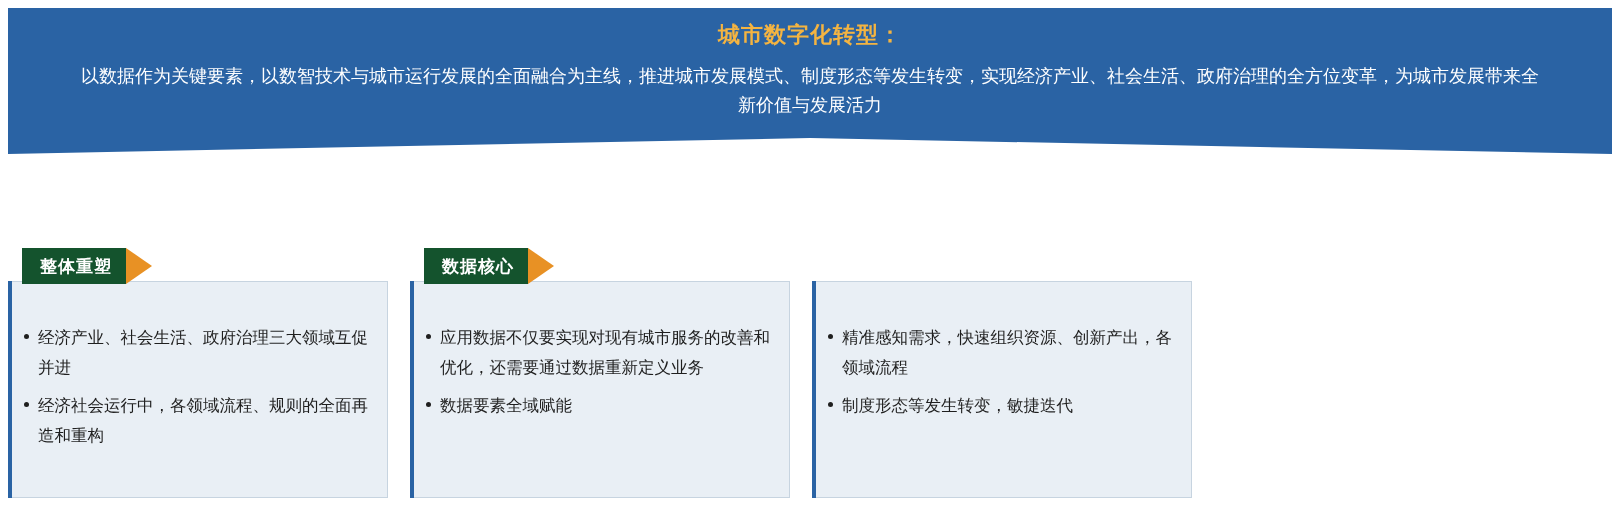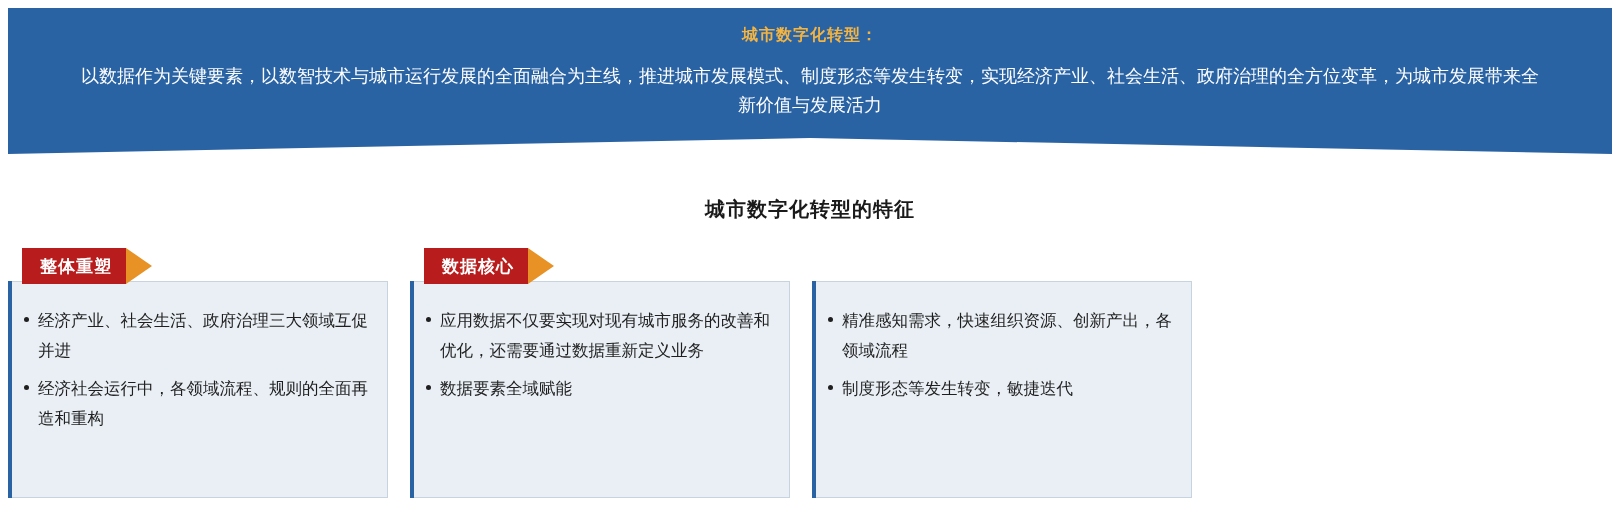--- a/index.html
+++ b/index.html
@@ -31,21 +31,21 @@
   }
   .banner-arrow {
     position: absolute;
     left: 0; top: 130px;
     width: 0; height: 0;
     border-left: 802px solid #2a63a4;
     border-right: 802px solid #2a63a4;
     border-bottom: 16px solid transparent;
   }
   .banner-title {
-    font-size: 16px;
+    font-size: 22px;
     font-weight: bold;
     color: #f4b441;
     letter-spacing: 1px;
     line-height: 30px;
     margin-bottom: 4px;
   }
   .banner-body {
     font-size: 18px;
     line-height: 29px;
     color: #ffffff;
@@ -97,40 +97,40 @@
   }
   .ribbon {
     position: absolute;
     left: 14px; top: 0;
     height: 36px;
     display: flex;
     align-items: center;
     z-index: 3;
   }
   .ribbon-body {
-    background: #b91c1c;
+    background: #14532d;
     height: 36px;
     display: flex;
     align-items: center;
     padding: 0 14px 0 18px;
     color: #ffffff;
     font-size: 17px;
     font-weight: bold;
     letter-spacing: 1px;
     white-space: nowrap;
   }
   .ribbon-tip {
     width: 0; height: 0;
     border-top: 18px solid transparent;
     border-bottom: 18px solid transparent;
     border-left: 26px solid #e89124;
   }
   .card-content {
     position: absolute;
-    left: 16px; top: 57px;
+    left: 16px; top: 74px;
     width: 350px;
     color: #1f1f1f;
   }
   .bullet {
     display: flex;
     align-items: flex-start;
     font-size: 16.5px;
     line-height: 30px;
     margin-bottom: 8px;
   }
@@ -149,21 +149,20 @@
 <div class="page">
 
   <div class="banner-wrap">
     <div class="banner">
       <div class="banner-title">城市数字化转型：</div>
       <div class="banner-body">以数据作为关键要素，以数智技术与城市运行发展的全面融合为主线，推进城市发展模式、制度形态等发生转变，实现经济产业、社会生活、政府治理的全方位变革，为城市发展带来全新价值与发展活力</div>
     </div>
     <div class="banner-arrow"></div>
   </div>
 
-  <div class="section-title">城市数字化转型的特征</div>
 
   <div class="cards">
 
     <div class="card">
       <div class="card-box"></div>
       <div class="ribbon">
         <div class="ribbon-body">整体重塑</div>
         <div class="ribbon-tip"></div>
       </div>
       <div class="card-content">

